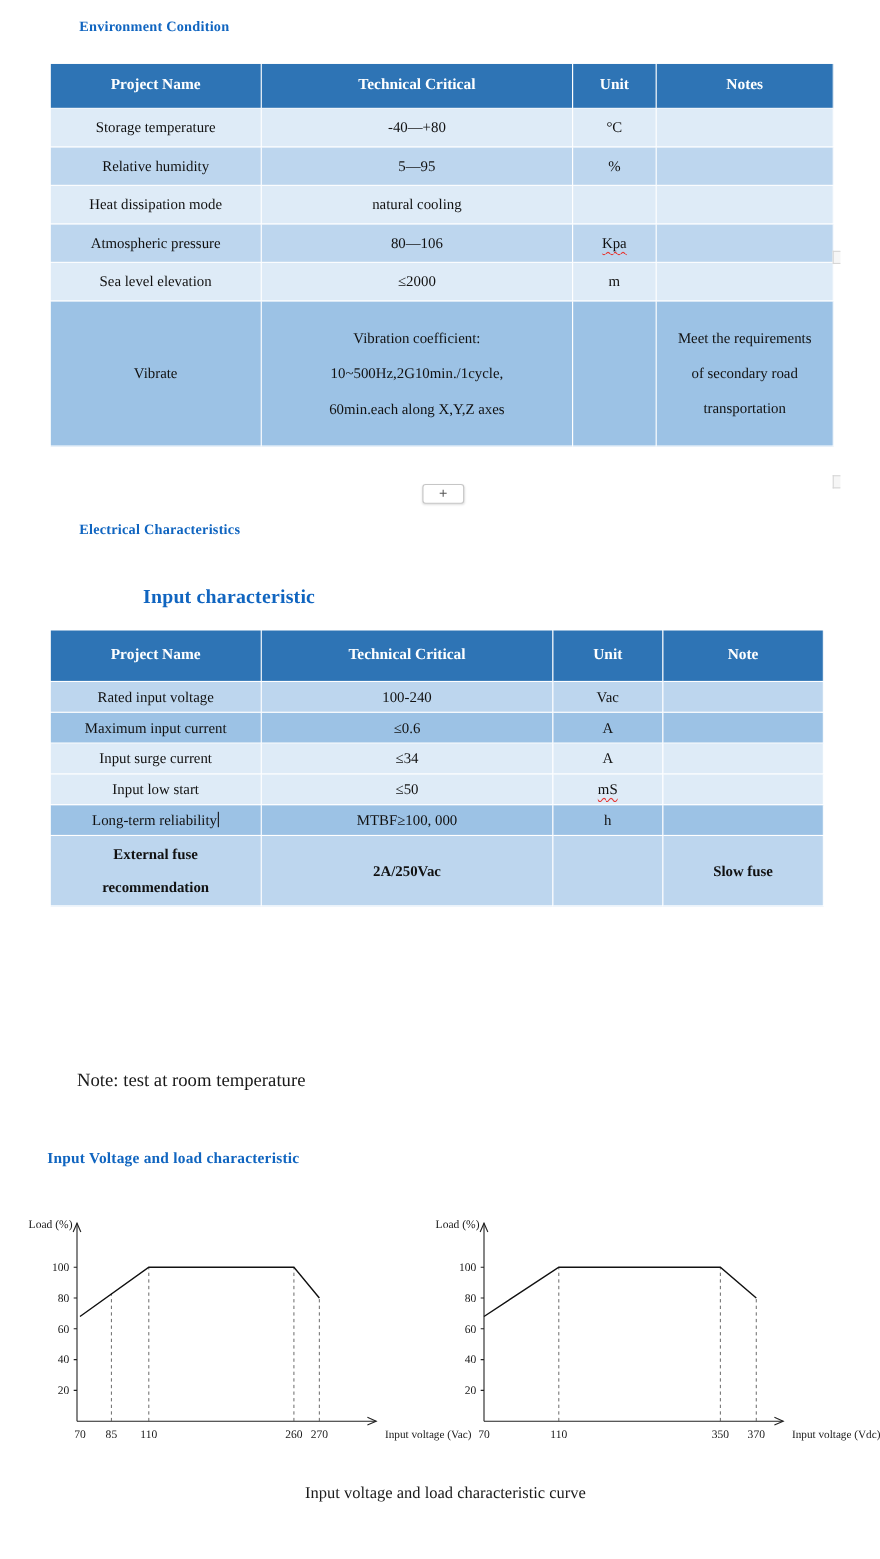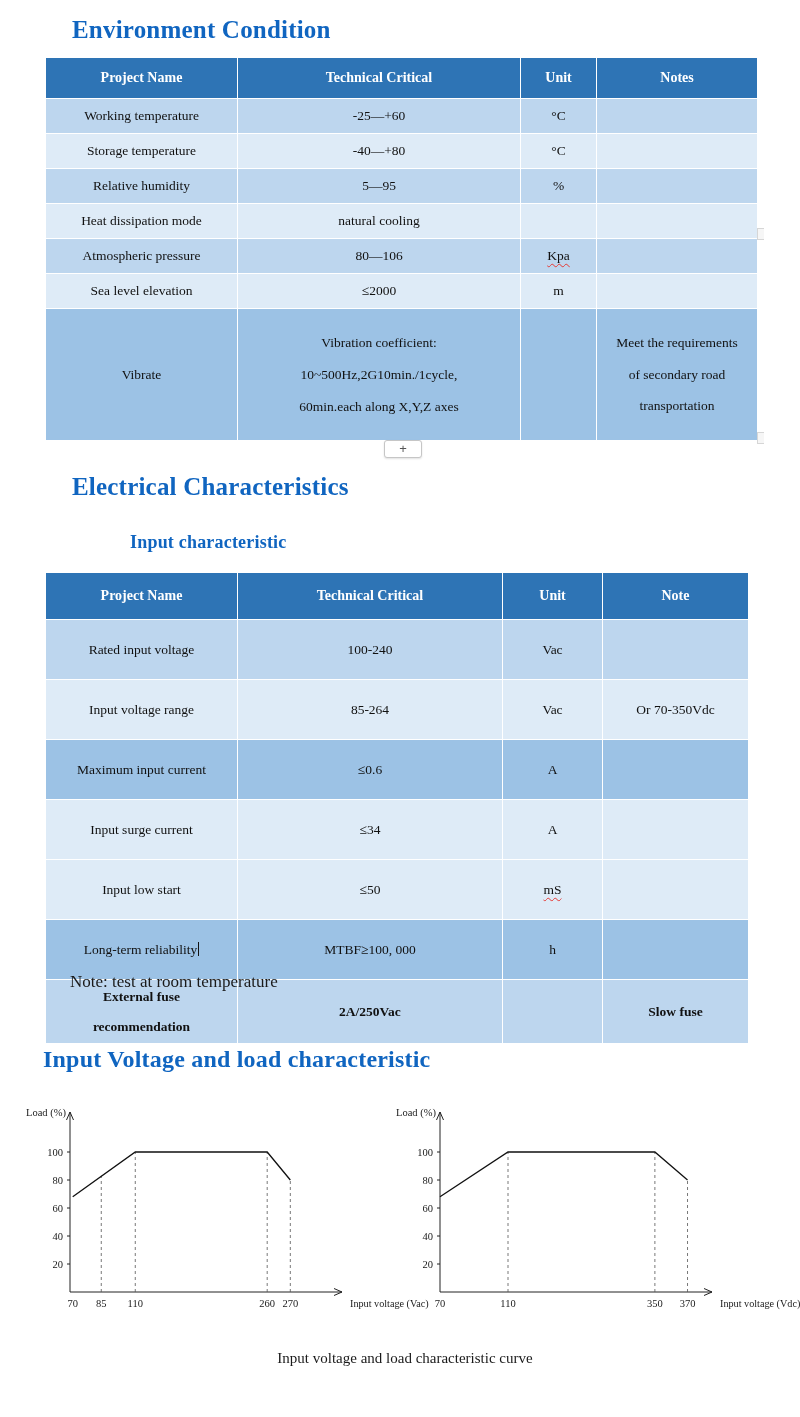--- a/index.html
+++ b/index.html
@@ -1,30 +1,30 @@
 <!DOCTYPE html>
 <html style="--heading-blue: #1065c0; --header-bg: #2e74b5; --row-a: #bdd6ee; --row-b: #deebf7; --row-c: #9cc2e5;"><head>
 <meta charset="utf-8">
 <style>
   * { margin:0; padding:0; box-sizing:border-box; }
   html,body { width:800px; height:1417px; background:#ffffff; overflow:hidden;
     font-family:"Liberation Serif", serif; color:#1a1a1a; position:relative; }
-  .sec-title { position:absolute; font-weight:bold; color:var(--heading-blue,#1065c0); font-size:25px; letter-spacing:.2px; }
+  .sec-title { position:absolute; font-weight:bold; color:var(--heading-blue,#1065c0); font-size:13px; letter-spacing:.2px; }
   .sec-title.small { font-size:18px; }
-  .sec-title.big { font-size:24px; }
+  .sec-title.big { font-size:14px; }
   table.doc-table { position:absolute; border-collapse:collapse; table-layout:fixed; }
   .doc-table th { background:var(--header-bg,#2e74b5); color:#ffffff; font-weight:bold; font-size:14px;
     border:1.5px solid #ffffff; vertical-align:middle;margin-left:35px; }
   .doc-table td { border:1.5px solid #ffffff; text-align:center; vertical-align:middle;
     font-size:13.5px; color:#111111; }
   .t1 thead tr { height:41px; }
   .t1 tbody tr { height:35px; }
   .t1 tbody tr.tall { height:132px; }
   .t2 thead tr { height:47px; }
-  .t2 tbody tr { height:60px; }
+  .t2 tbody tr { height:28px; }
   .t2 tbody tr.tall { height:64px;font-weight:bold; }
   .row-a td { background:var(--row-a,#bdd6ee); }
   .row-b td { background:var(--row-b,#deebf7);margin-top:32px; }
   .row-c td { background:var(--row-c,#9cc2e5); }
   .tline { line-height:32px; }
   .wrapcell { line-height:2.35; padding:0 12px; }
   .wrapname { line-height:2.2; padding:0 12px; }
   .misspell { text-decoration-line:underline; text-decoration-style:wavy;
     text-decoration-color:#e53935; text-decoration-thickness:1px; text-underline-offset:3px;text-align:right; }
   .caret { display:inline-block; width:1px; height:14px; background:#111; vertical-align:-2px; margin-left:1px; }
@@ -52,26 +52,20 @@
     </colgroup>
   <thead>
     <tr>
       <th>Project Name</th>
       <th>Technical Critical</th>
       <th>Unit</th>
       <th>Notes</th>
     </tr>
   </thead>
   <tbody>
-    <tr class="row-a">
-      <td>Working temperature</td>
-      <td>-25—+60</td>
-      <td>°C</td>
-      <td></td>
-    </tr>
     <tr class="row-b">
       <td>Storage temperature</td>
       <td>-40—+80</td>
       <td>°C</td>
       <td></td>
     </tr>
     <tr class="row-a">
       <td>Relative humidity</td>
       <td>5—95</td>
       <td>%</td>
@@ -130,26 +124,20 @@
       <th>Unit</th>
       <th>Note</th>
     </tr>
   </thead>
   <tbody>
     <tr class="row-a">
       <td>Rated input voltage</td>
       <td>100-240</td>
       <td>Vac</td>
       <td></td>
-    </tr>
-    <tr class="row-b">
-      <td>Input voltage range</td>
-      <td>85-264</td>
-      <td>Vac</td>
-      <td>Or 70-350Vdc</td>
     </tr>
     <tr class="row-c">
       <td>Maximum input current</td>
       <td>≤0.6</td>
       <td>A</td>
       <td></td>
     </tr>
     <tr class="row-b">
       <td>Input surge current</td>
       <td>≤34</td>

